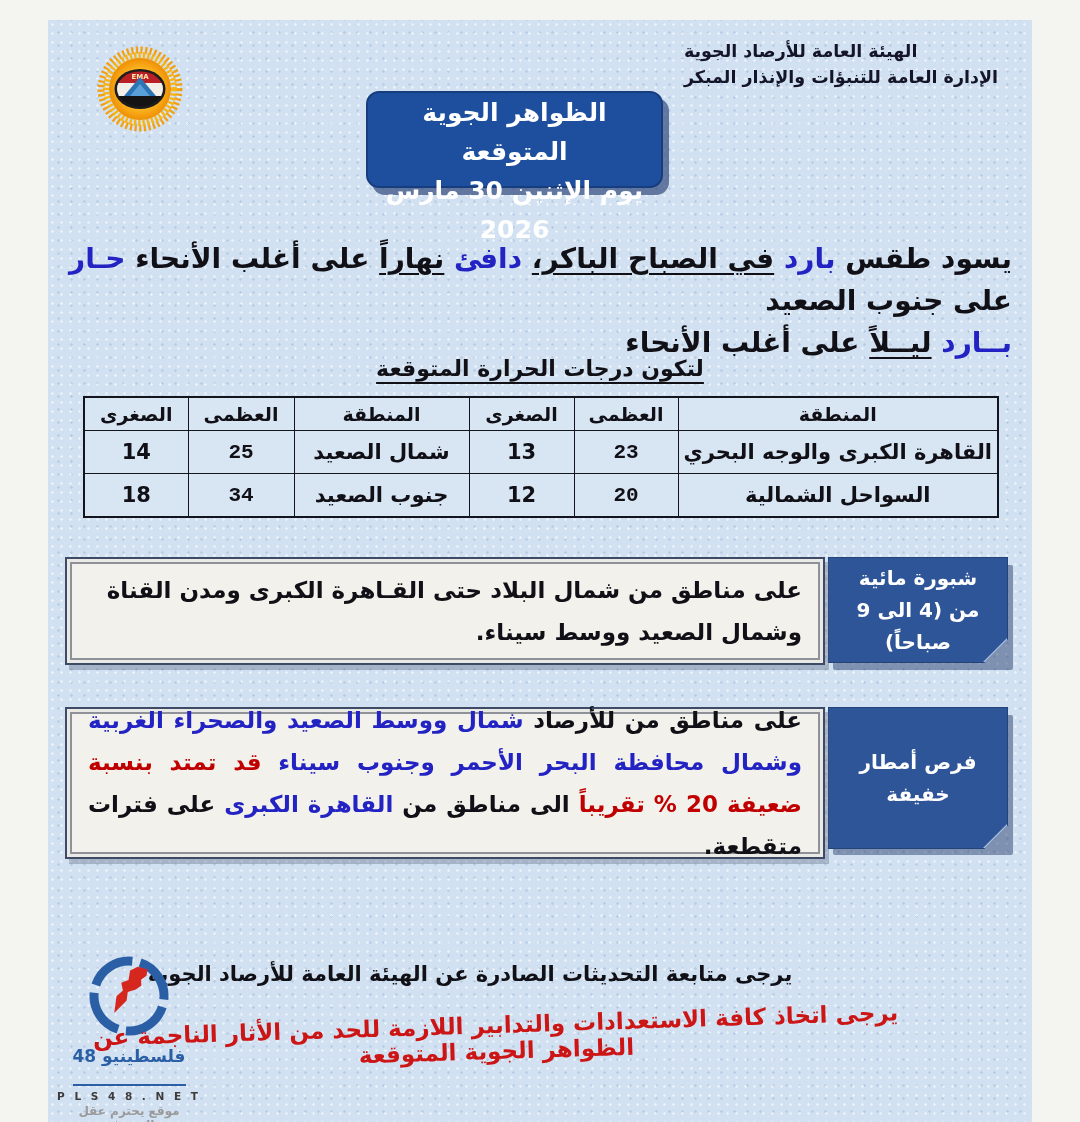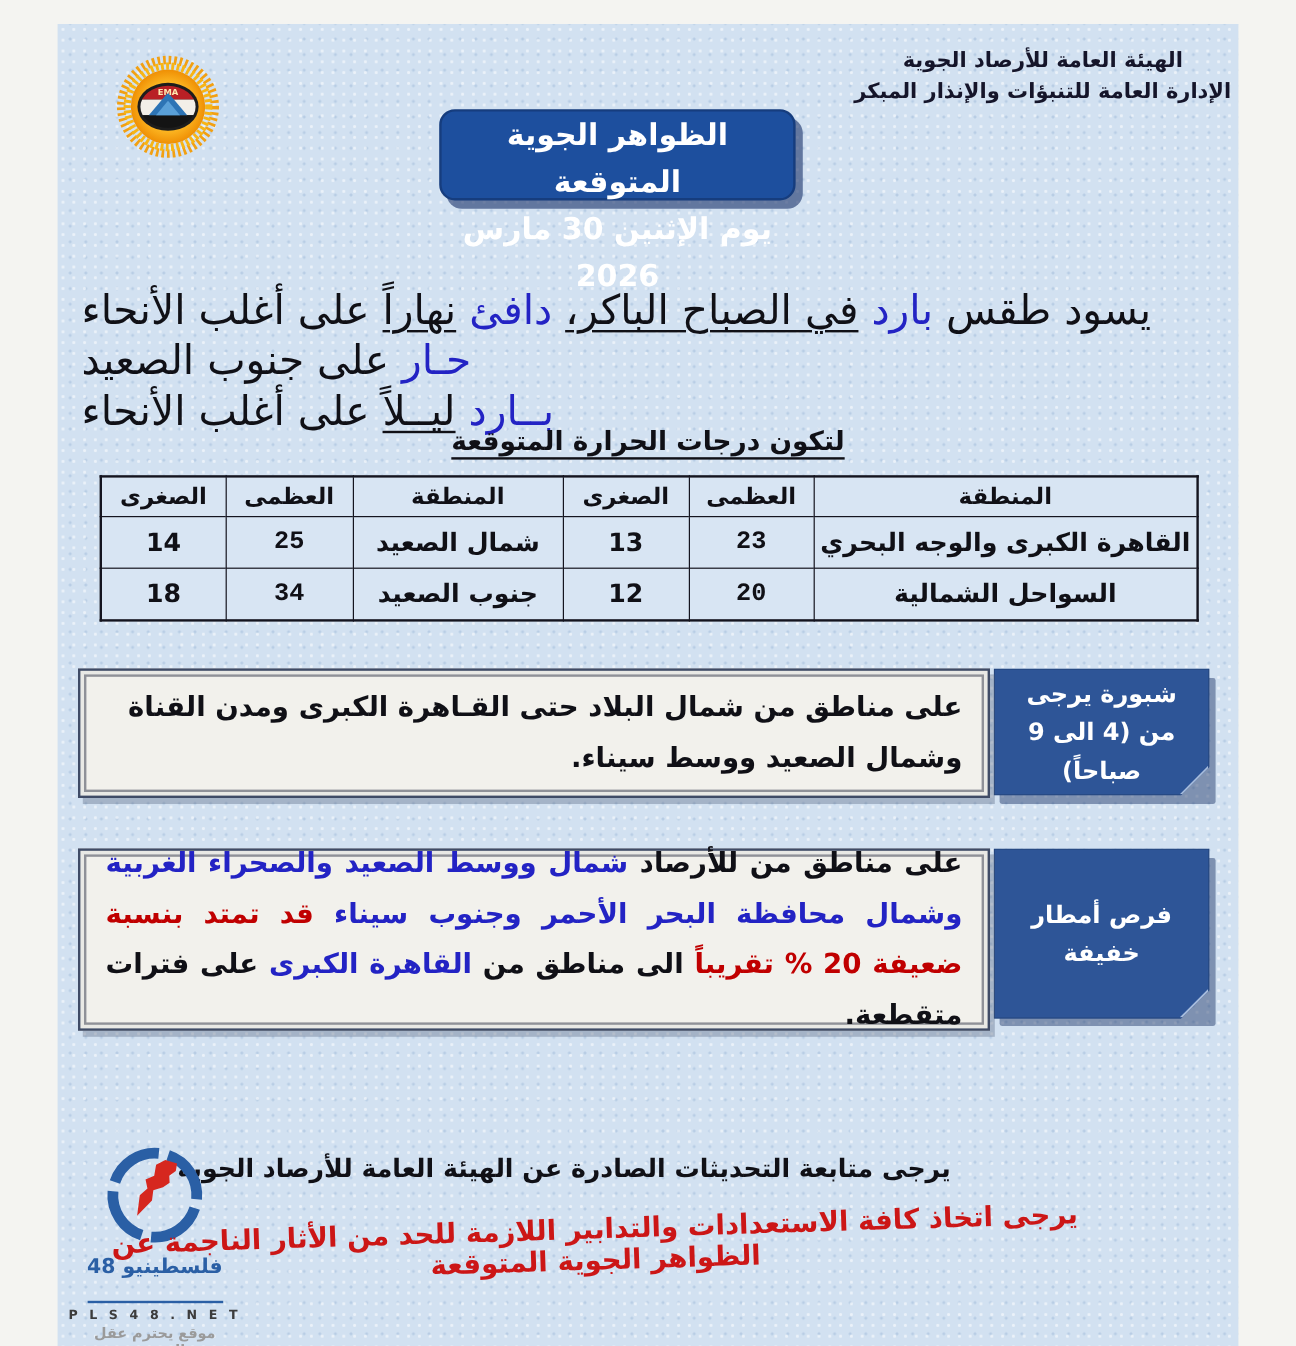--- a/index.html
+++ b/index.html
@@ -13,35 +13,35 @@
     background-color:#d2e1f1;
     background-image:
       radial-gradient(rgba(255,255,255,.55) 1px, rgba(255,255,255,0) 1.5px),
       radial-gradient(rgba(125,160,200,.30) 1px, rgba(125,160,200,0) 1.5px);
     background-size:9px 9px,13px 13px;
     background-position:0 0,4px 6px;
   }
   
   .ema-logo{position:absolute;left:42px;top:24px;width:100px;height:90px;}
   .org-block{
-    position:absolute;right:6px;top:18px;text-align:center;direction:rtl;
+    position:absolute;right:34px;top:18px;text-align:left;direction:rtl;
     font-weight:bold;font-size:17.5px;line-height:26px;color:#15152a;
   }
   .title-box{
-    position:absolute;left:318px;top:71px;width:297px;height:76px;
+    position:absolute;left:318px;top:71px;width:297px;height:97px;
     background:#1d4f9e;border:2px solid #163d7e;border-radius:13px;
     box-shadow:6px 7px 0 rgba(23,48,105,.6);
     display:flex;flex-direction:column;justify-content:flex-start;align-items:center;
     color:#ffffff;font-weight:bold;font-size:25px;line-height:39px;direction:rtl;
     text-align:center;box-sizing:border-box;
   }
   
   .summary{
-    position:absolute;left:20px;right:20px;top:218px;text-align:left;direction:rtl;
-    font-weight:normal;font-size:34px;line-height:42px;color:#101016;
+    position:absolute;left:20px;right:20px;top:218px;text-align:right;direction:rtl;
+    font-weight:bold;font-size:28px;line-height:42px;color:#101016;
   }
   .t-blue{color:#2323c4;}
   .t-red{color:#c00000;}
   .u{text-decoration:underline;text-underline-offset:5px;text-decoration-thickness:2px;}
   
   .temps-title{
     position:absolute;left:0;right:0;top:336px;text-align:center;direction:rtl;
     font-weight:bold;font-size:22px;color:#101016;
   }
   .temps-title span{text-decoration:underline;text-underline-offset:6px;text-decoration-thickness:2px;}
@@ -202,21 +202,21 @@
       <td class="v-min">12</td>
       <td>جنوب الصعيد</td>
       <td class="v-max">34</td>
       <td class="v-min">18</td>
     </tr>
   </tbody>
     </table>
 
   <div class="tab-shadow" style="top:545px;height:105px;"></div>
   <div class="blue-tab" style="top:537px;height:106px;">
-    <div>شبورة يرجى</div>
+    <div>شبورة مائية</div>
     <div>من (4 الى 9 صباحاً)</div>
     <div class="fold"></div>
   </div>
   <div class="white-box" style="top:537px;height:108px;">
     <div class="inner">
       <div class="body-text">على مناطق من شمال البلاد حتى القـاهرة الكبرى ومدن القناة وشمال الصعيد ووسط سيناء.</div>
     </div>
   </div>
 
   <div class="tab-shadow" style="top:695px;height:140px;"></div>

